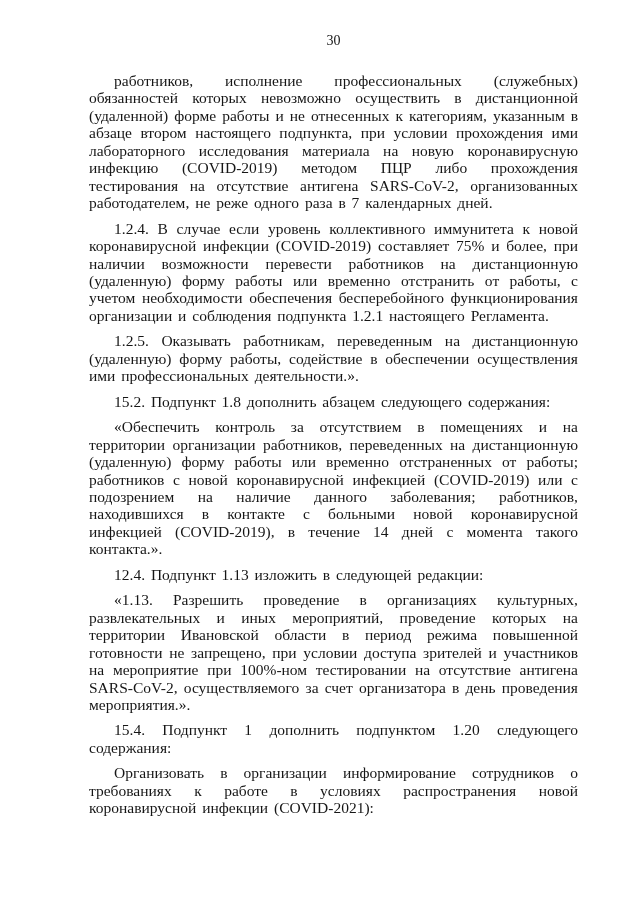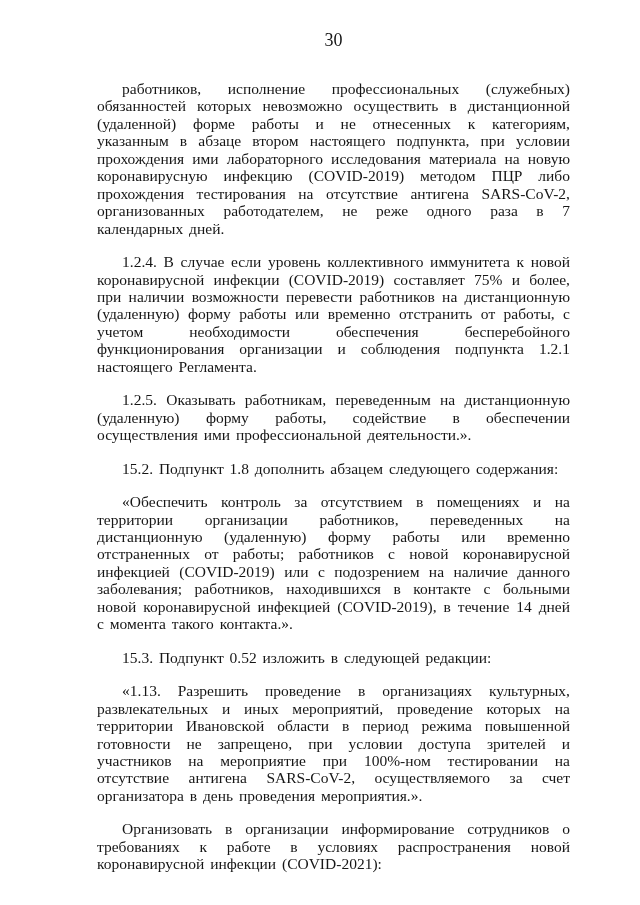--- a/index.html
+++ b/index.html
@@ -15,47 +15,48 @@
     overflow: hidden;
     font-family: "Liberation Serif", serif;
     color: #161616;
   }
   .page-number {
     position: absolute;
     top: 32px;
     left: 81px;
     width: 505px;
     text-align: center;
-    font-size: 18px;
+    font-size: 14px;
     line-height: 17px;
   }
   .text-block {
     position: absolute;
     top: 64px;
     left: 81px;
     width: 505px;
   }
   .para {
-    margin: 16px;
+    margin: 8px;
     padding: 0;
     text-align: justify;
     text-indent: 25px;
     font-size: 15.5px;
     line-height: 17.45px;
     word-spacing: 2px;
   }
 </style>
 </head>
 <body>
 
 <div class="page">
   <div class="page-number">30</div>
   <div class="text-block">
       <p class="para">работников, исполнение профессиональных (служебных) обязанностей которых невозможно осуществить в дистанционной (удаленной) форме работы и не отнесенных к категориям, указанным в абзаце втором настоящего подпункта, при условии прохождения ими лабораторного исследования материала на новую коронавирусную инфекцию (COVID-2019) методом ПЦР либо прохождения тестирования на отсутствие антигена SARS-CoV-2, организованных работодателем, не реже одного раза в 7 календарных дней.</p>
       <p class="para">1.2.4. В случае если уровень коллективного иммунитета к новой коронавирусной инфекции (COVID-2019) составляет 75% и более, при наличии возможности перевести работников на дистанционную (удаленную) форму работы или временно отстранить от работы, с учетом необходимости обеспечения бесперебойного функционирования организации и соблюдения подпункта 1.2.1 настоящего Регламента.</p>
-      <p class="para">1.2.5. Оказывать работникам, переведенным на дистанционную (удаленную) форму работы, содействие в обеспечении осуществления ими профессиональной деятельности.».</p>
+      <p class="para">1.2.5. Оказывать работникам, переведенным на дистанционную (удаленную) форму работы, содействие в обеспечении осуществления ими профессиональных деятельности.».</p>
       <p class="para">15.2. Подпункт 1.8 дополнить абзацем следующего содержания:</p>
       <p class="para">«Обеспечить контроль за отсутствием в помещениях и на территории организации работников, переведенных на дистанционную (удаленную) форму работы или временно отстраненных от работы; работников с новой коронавирусной инфекцией (COVID-2019) или с подозрением на наличие данного заболевания; работников, находившихся в контакте с больными новой коронавирусной инфекцией (COVID-2019), в течение 14 дней с момента такого контакта.».</p>
-      <p class="para">15.3. Подпункт 0.52 изложить в следующей редакции:</p>
+      <p class="para">12.4. Подпункт 1.13 изложить в следующей редакции:</p>
       <p class="para">«1.13. Разрешить проведение в организациях культурных, развлекательных и иных мероприятий, проведение которых на территории Ивановской области в период режима повышенной готовности не запрещено, при условии доступа зрителей и участников на мероприятие при 100%-ном тестировании на отсутствие антигена SARS-CoV-2, осуществляемого за счет организатора в день проведения мероприятия.».</p>
+      <p class="para">15.4. Подпункт 1 дополнить подпунктом 1.20 следующего содержания:</p>
       <p class="para">Организовать в организации информирование сотрудников о требованиях к работе в условиях распространения новой коронавирусной инфекции (COVID-2021):</p>
     </div>
 </div>
 
 </body></html>

